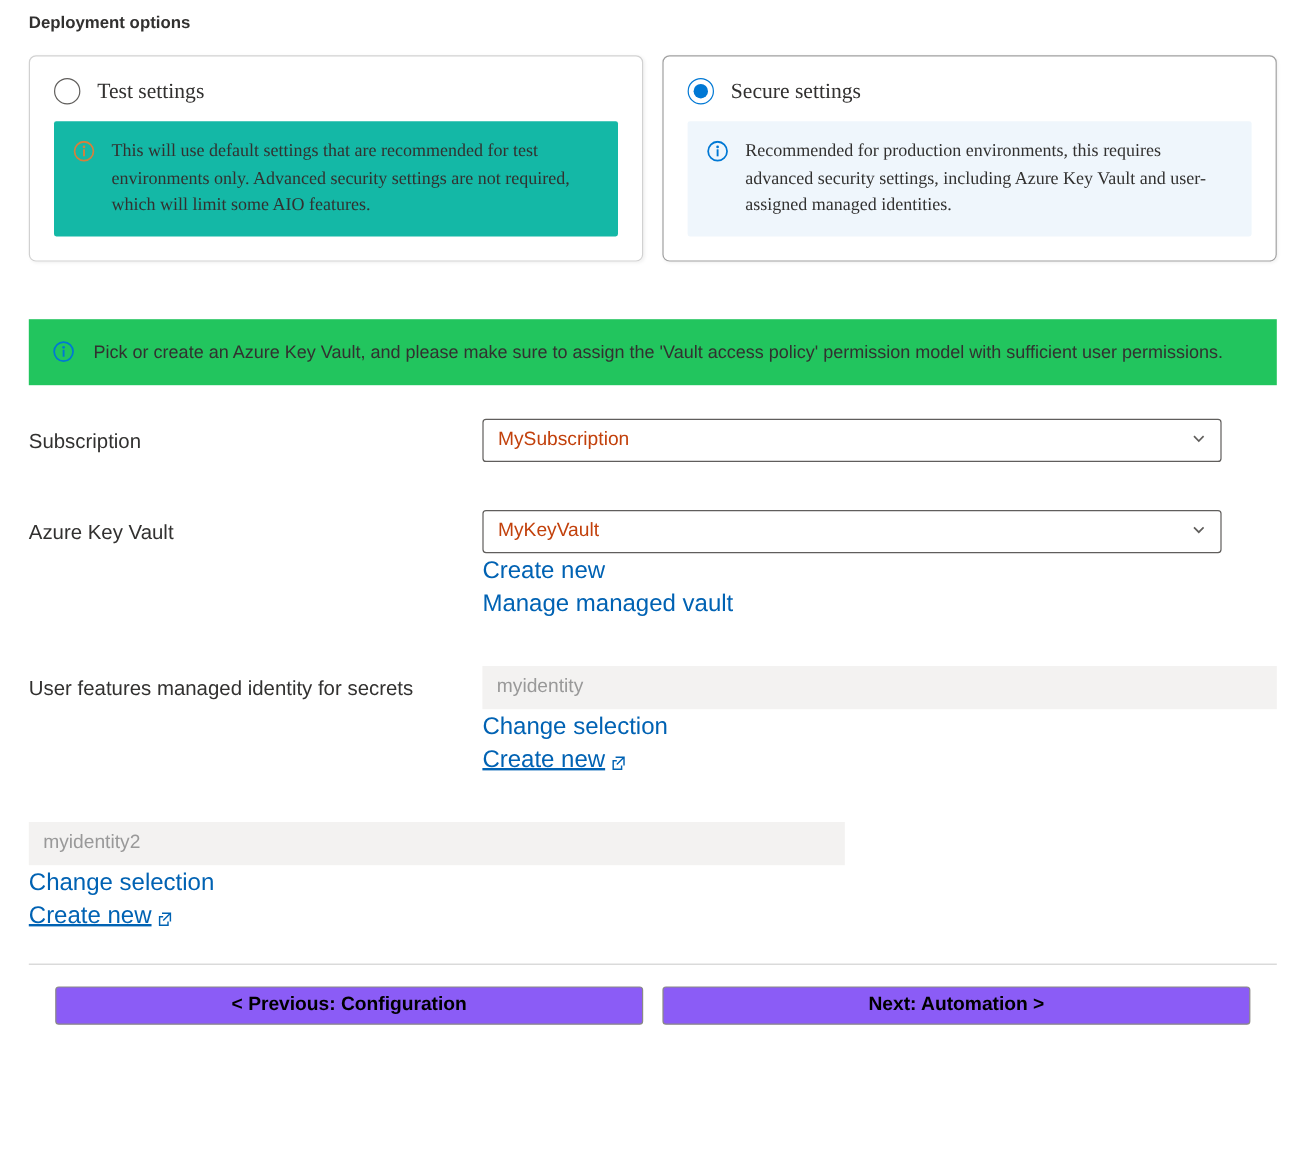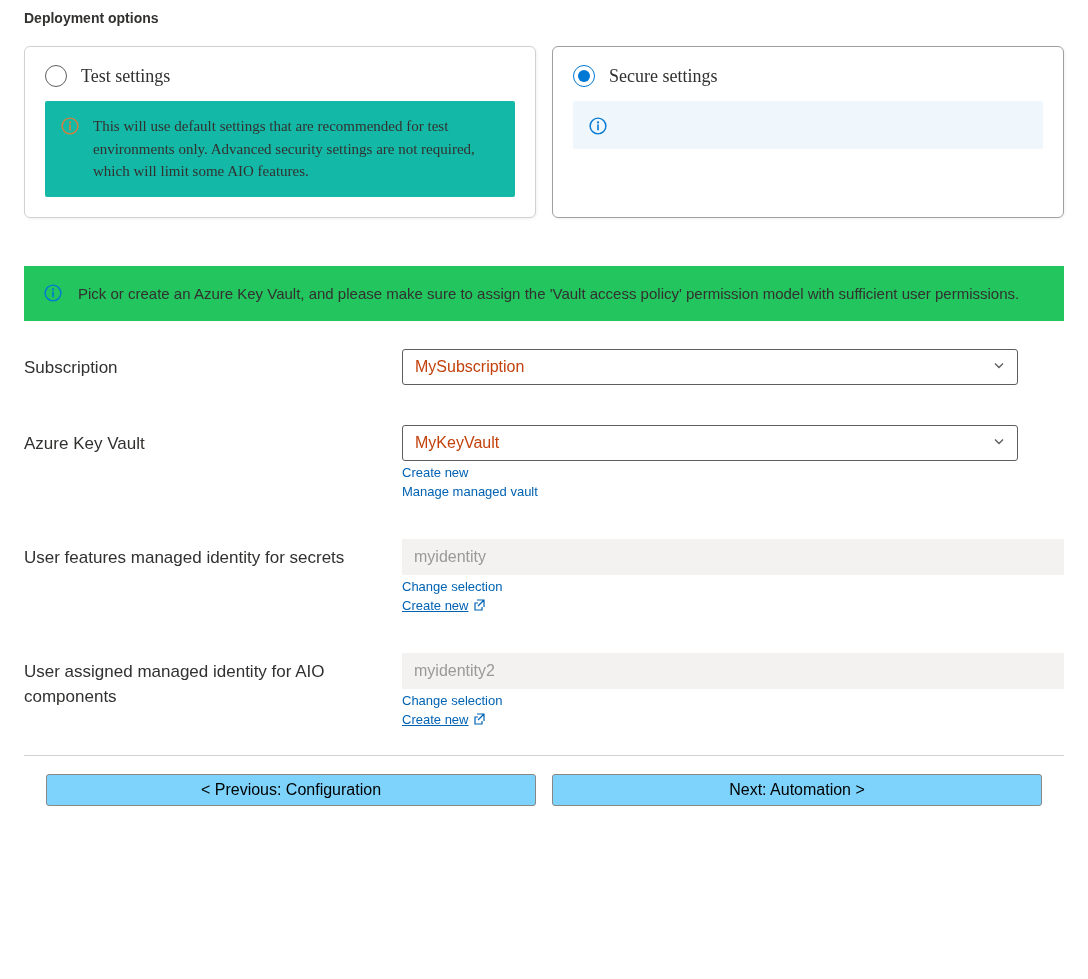--- a/index.html
+++ b/index.html
@@ -150,21 +150,21 @@
     align-items: center;
   }
   .link-stack {
     margin-top: 4px;
     display: flex;
     flex-direction: column;
     gap: 4px;
   }
   .link {
     color: #0062b3;
-    font-size: 13px;
+    font-size: 20px;
     text-decoration: none;
     cursor: pointer;
     display: inline-flex;
     align-items: center;
     gap: 4px;
     width: fit-content;
   }
   .link.underline {
     text-decoration: underline;
   }
@@ -179,24 +179,24 @@
   }
   .nav-row {
     display: flex;
     gap: 16px;
     padding: 0 22px;
   }
   .nav-btn {
     width: 536px;
     height: 32px;
     border: 1px solid #8a8886;
-    background: #7dd3fc;
+    background: #8b5cf6;
     border-radius: 3px;
     font-size: 16px;
-    font-weight: 400;
+    font-weight: 700;
     cursor: pointer;
     display: flex;
     align-items: center;
     justify-content: center;
   }
 </style>
 </head>
 <body>
 
 <div class="container">
@@ -228,20 +228,21 @@
         <span class="card-title">Secure settings</span>
       </div>
       <div class="info-box info">
         <span class="info-icon">
           <svg viewBox="0 0 16 16">
               <circle cx="8" cy="8" r="7" fill="none" stroke="#0078d4" stroke-width="1.3"></circle>
               <circle cx="8" cy="4.8" r="1" fill="#0078d4"></circle>
               <rect x="7.3" y="6.6" width="1.4" height="5.2" fill="#0078d4"></rect>
             </svg>
         </span>
+        <span>Recommended for production environments, this requires advanced security settings, including Azure Key Vault and user-assigned managed identities.</span>
       </div>
     </div>
 
   </div>
 
   <div class="banner">
     <span class="info-icon">
       <svg viewBox="0 0 16 16">
           <circle cx="8" cy="8" r="7" fill="none" stroke="#0078d4" stroke-width="1.3"></circle>
           <circle cx="8" cy="4.8" r="1" fill="#0078d4"></circle>
@@ -301,21 +302,20 @@
             <svg viewBox="0 0 14 14" width="14" height="14">
                 <path d="M5 2h7v7M12 2L6 8M10 9v3H3V5h3" fill="none" stroke="#0062b3" stroke-width="1.2"></path>
               </svg>
           </span>
         </a>
       </div>
     </div>
   </div>
 
   <div class="form-row tight">
-    <div class="form-label">User assigned managed identity for AIO components</div>
     <div class="form-control-col">
       <div class="readonly-field">
         <span>myidentity2</span>
       </div>
       <div class="link-stack">
         <a class="link">Change selection</a>
         <a class="link underline">
           <span>Create new</span>
           <span class="ext-icon">
             <svg viewBox="0 0 14 14" width="14" height="14">

